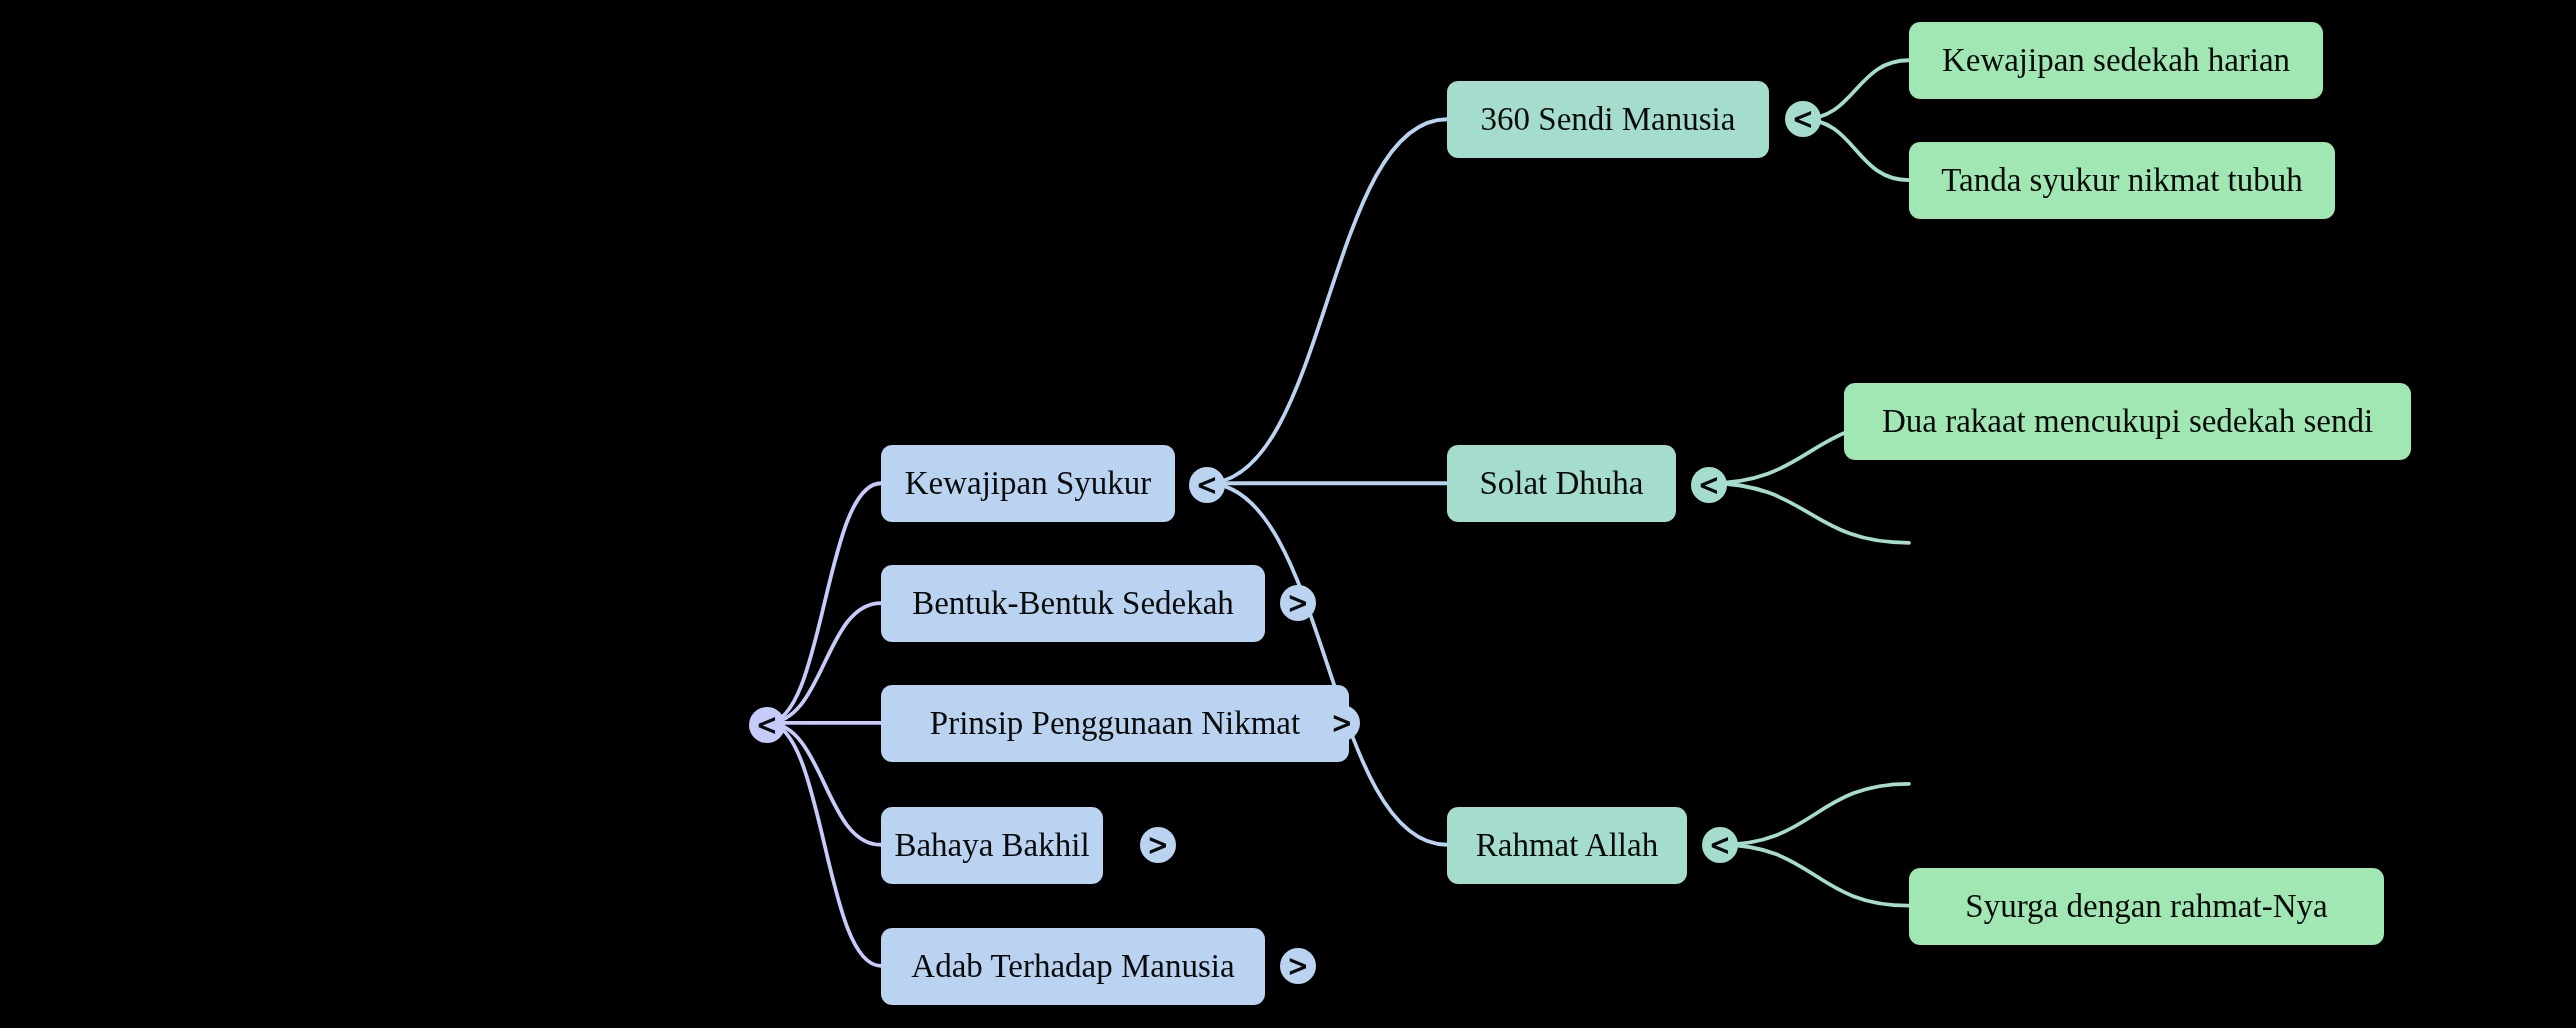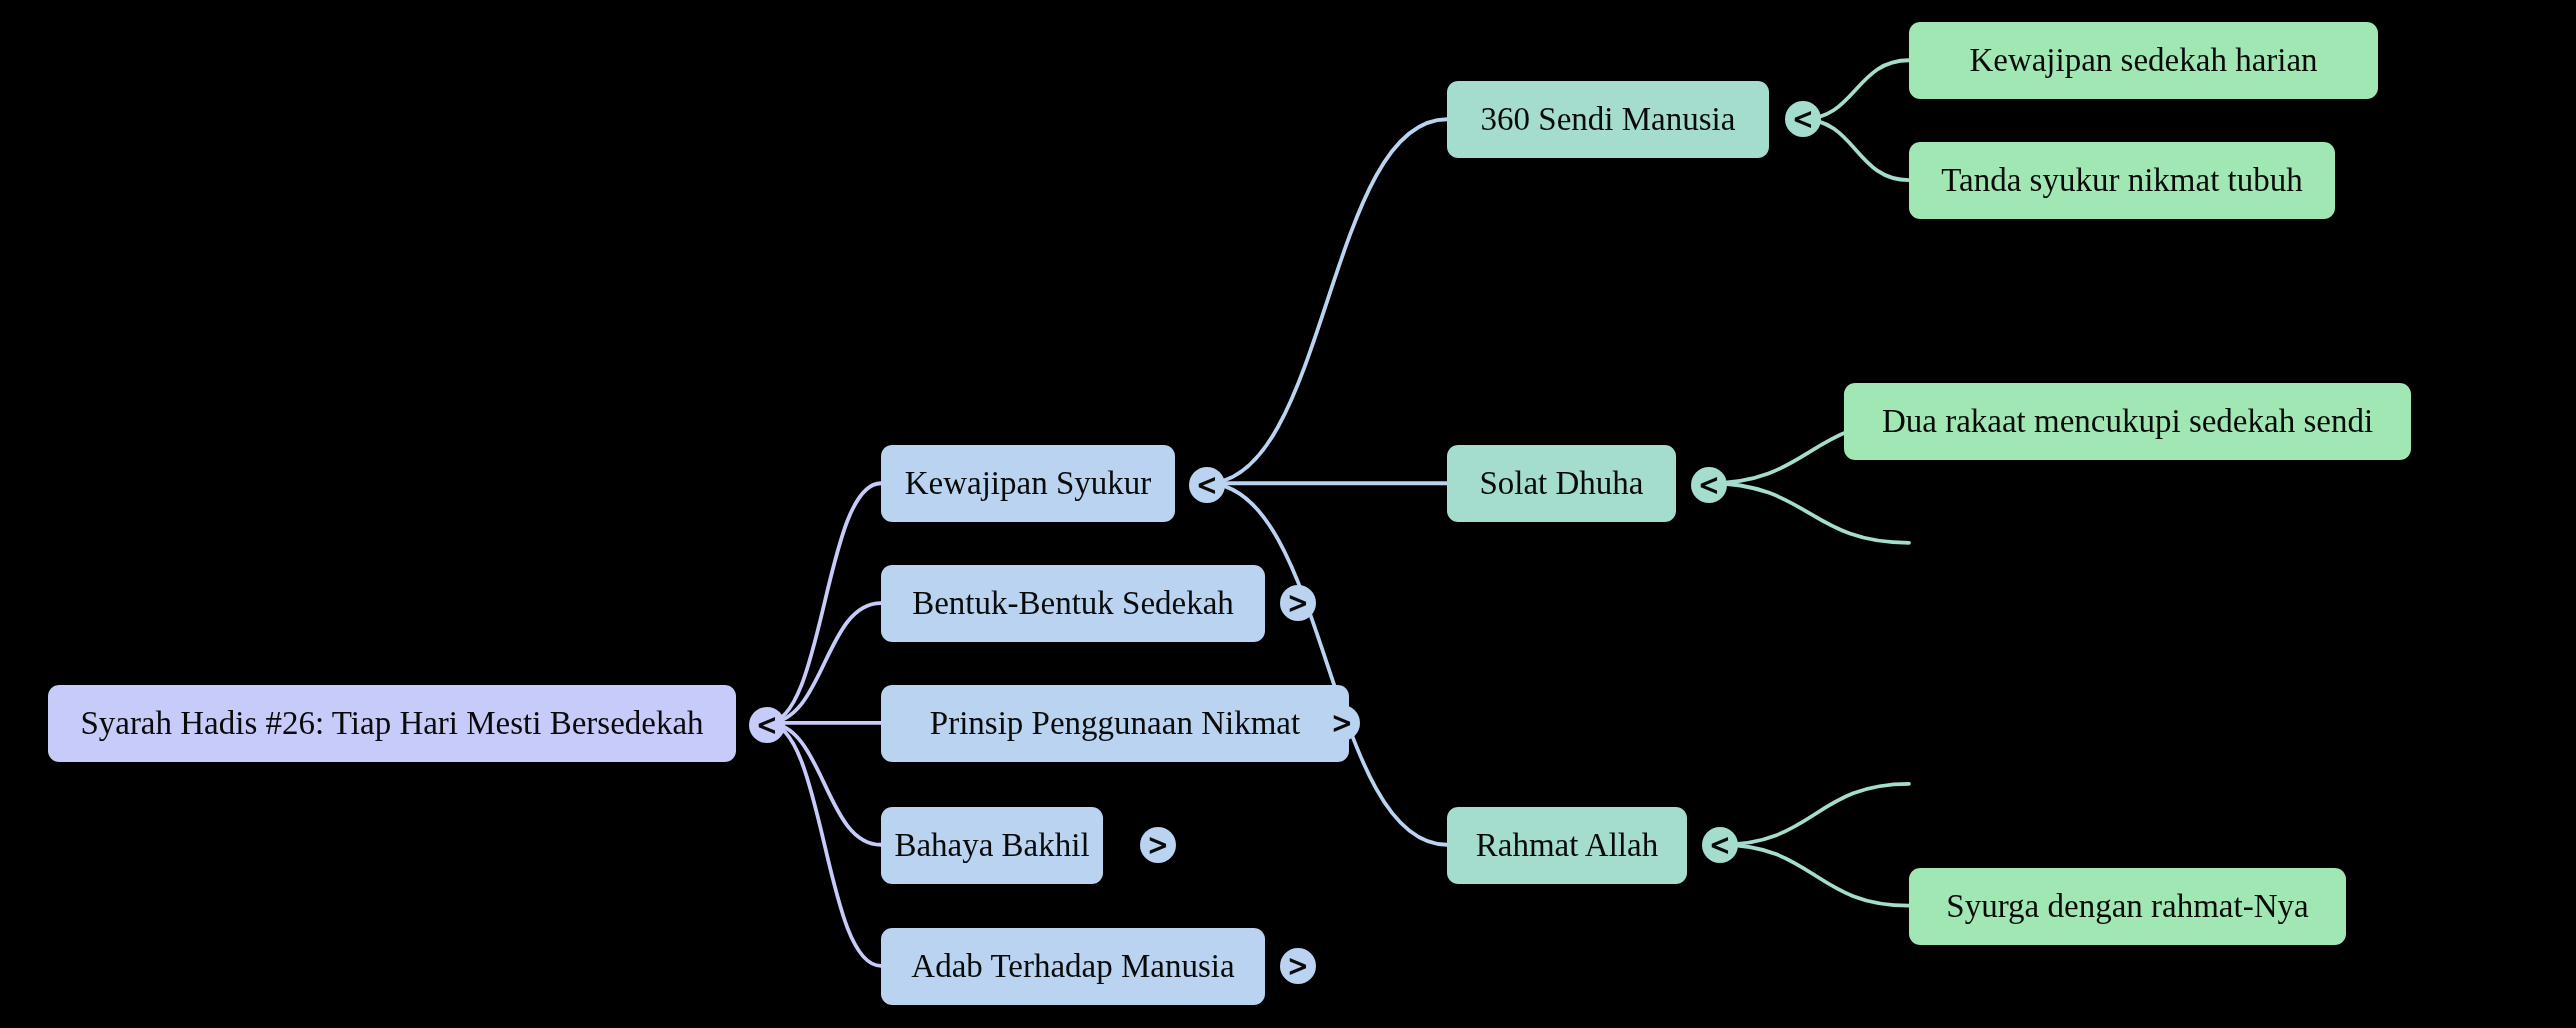--- a/index.html
+++ b/index.html
@@ -87,23 +87,20 @@
     <g stroke="#a4dccd" stroke-width="6" fill="none" stroke-linecap="round">
       <path d="M2871 190 C2956 190 2956 96 3041 96"></path>
       <path d="M2871 190 C2956 190 2956 287 3041 287"></path>
       <path d="M2722 770 C2882 770 2882 671 3041 671"></path>
       <path d="M2722 770 C2882 770 2882 865 3041 865"></path>
       <path d="M2740 1346 C2891 1346 2891 1249 3041 1249"></path>
       <path d="M2740 1346 C2891 1346 2891 1443 3041 1443"></path>
     </g>
   </svg>
 
-  <div class="node lvl-root" style="left:48px; top:685px; width:688px;">
-    <span>Syarah Hadis #26: Tiap Hari Mesti Bersedekah</span>
-  </div>
   <div class="toggle t-root" style="left:767px; top:725px;">
     <span class="chev">&lt;</span>
   </div>
 
   <div class="node lvl-2" style="left:881px; top:445px; width:294px;justify-content:center;">
     <span>Kewajipan Syukur</span>
   </div>
   <div class="toggle t-2" style="left:1207px; top:485px;">
     <span class="chev">&lt;</span>
   </div>
@@ -150,32 +147,32 @@
     <span class="chev">&lt;</span>
   </div>
 
   <div class="node lvl-3" style="left:1447px; top:807px; width:240px;">
     <span>Rahmat Allah</span>
   </div>
   <div class="toggle t-3" style="left:1720px; top:845px;">
     <span class="chev">&lt;</span>
   </div>
 
-  <div class="node lvl-4" style="left:1909px; top:22px; width:469px;">
+  <div class="node lvl-4" style="left:1909px; top:22px; width:414px;">
     <span>Kewajipan sedekah harian</span>
   </div>
 
   <div class="node lvl-4" style="left:1909px; top:142px; width:426px;">
     <span>Tanda syukur nikmat tubuh</span>
   </div>
 
   <div class="node lvl-4" style="left:1844px; top:383px; width:567px;align-items:center;">
     <span>Dua rakaat mencukupi sedekah sendi</span>
   </div>
 
 
 
-  <div class="node lvl-4" style="left:1909px; top:868px; width:437px;">
+  <div class="node lvl-4" style="left:1909px; top:868px; width:475px;">
     <span>Syurga dengan rahmat-Nya</span>
   </div>
 
 </div>
 
 
 </body></html>

